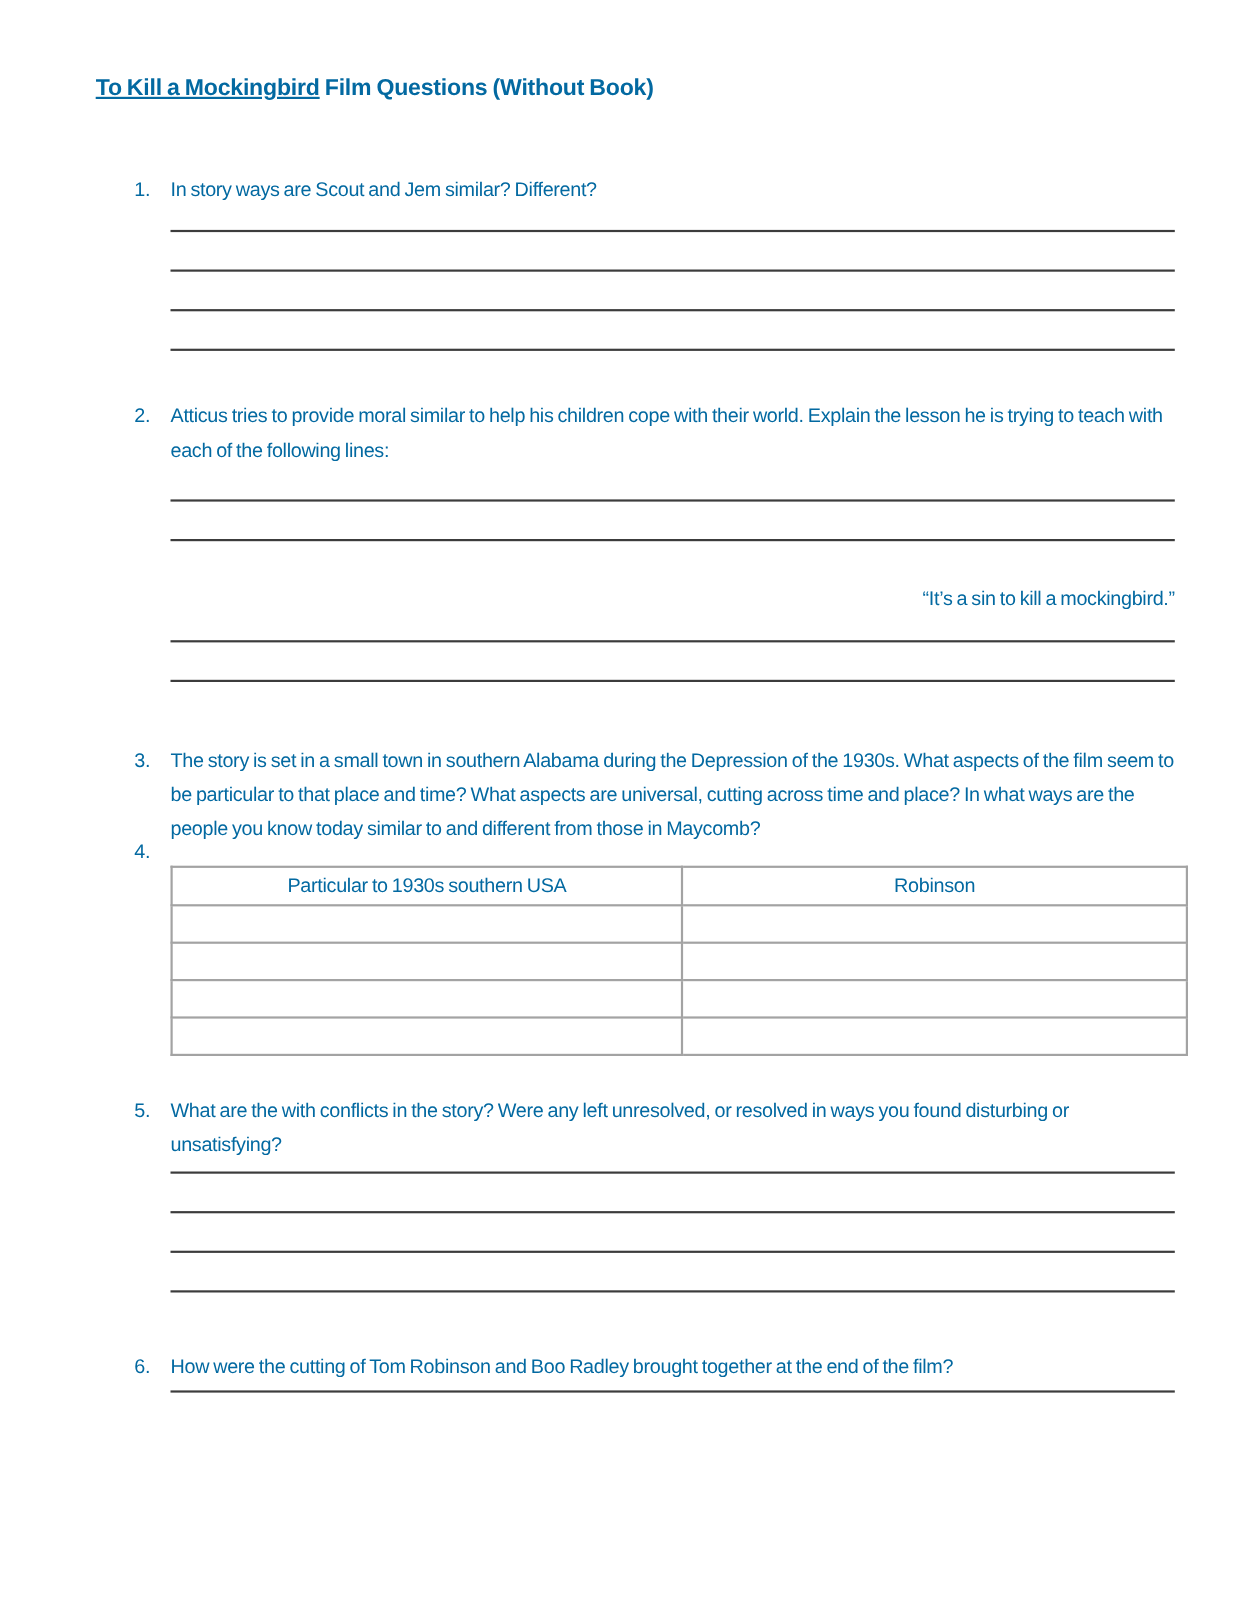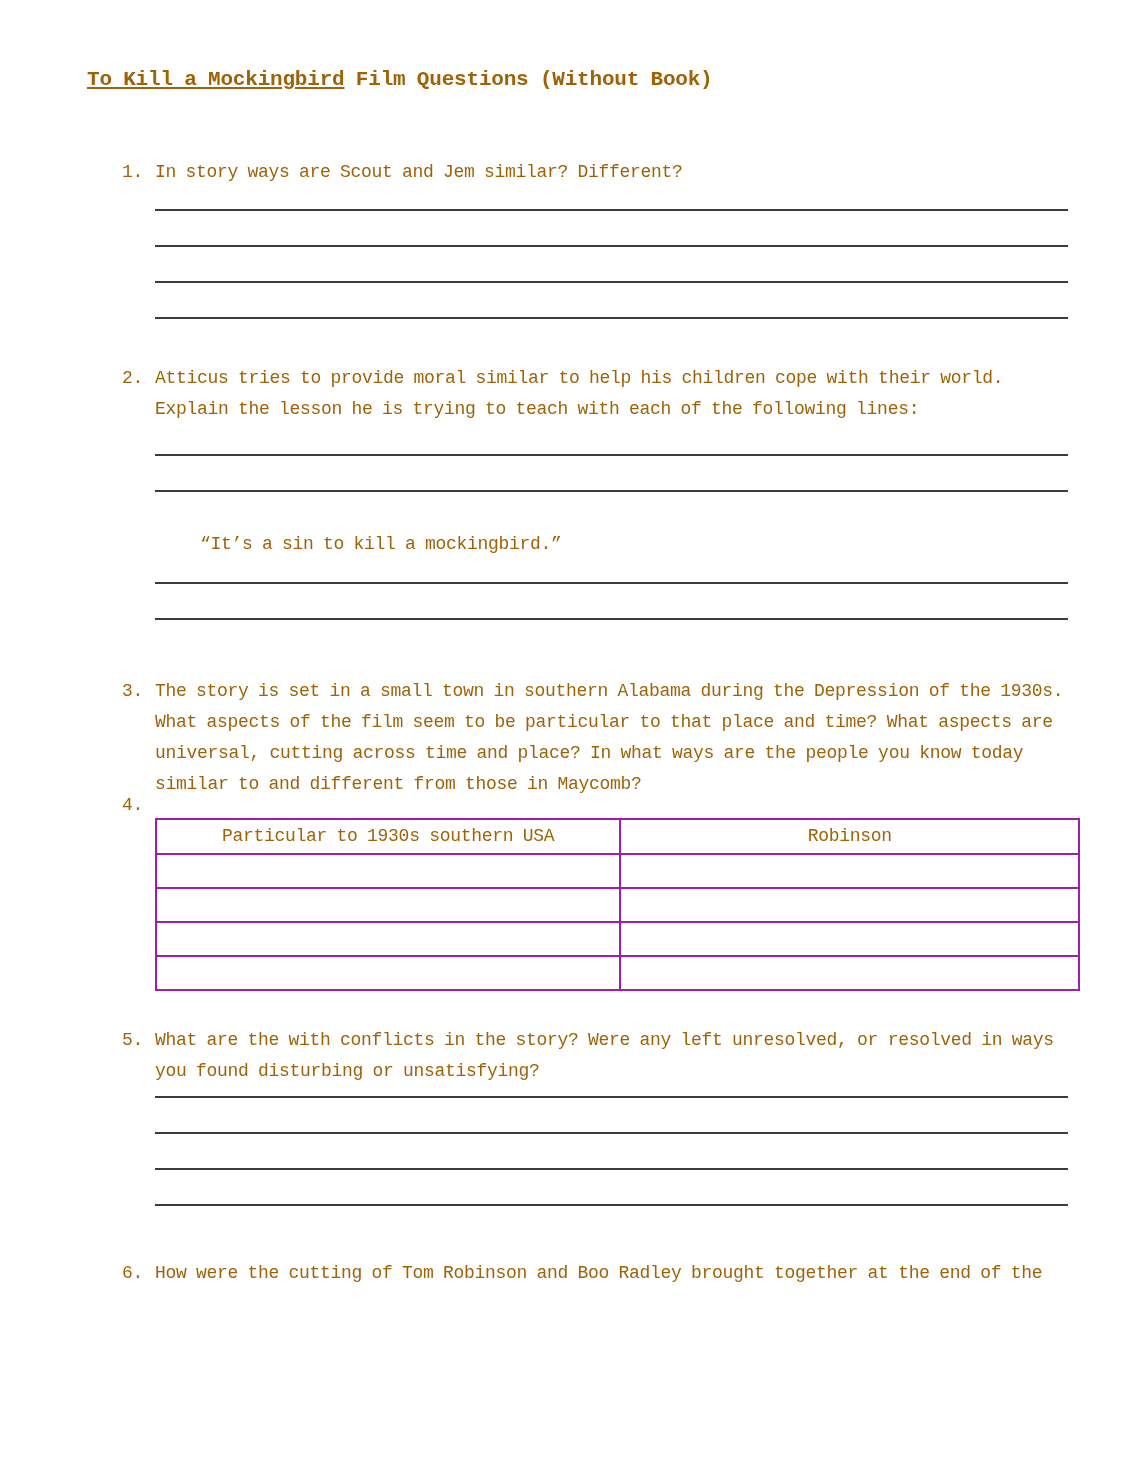--- a/index.html
+++ b/index.html
@@ -3,26 +3,26 @@
 <meta charset="utf-8">
 <style>
   * { box-sizing: border-box; }
   html, body { margin: 0; padding: 0; background: #ffffff; }
   .page {
     position: relative;
     width: 1137px;
     height: 1285px;
     margin: 0 auto;
     background: #ffffff;
-    font-family: Liberation Mono, monospace;
+    font-family: Liberation Sans, sans-serif;
     font-size: 18px;
     letter-spacing: -0.3px;
     word-spacing: -1px;
     line-height: 31px;
-    color: #a16207;
+    color: #0369a1;
     overflow: hidden;
   }
   .title {
     margin: 0 0 0 87px;
     padding-top: 68px;
     font-size: 21px;
     line-height: 24px;
     font-weight: 700;
     letter-spacing: -0.2px;
   }
@@ -41,21 +41,21 @@
   .q3 { margin-top: 56px; }
   .q4 { margin-top: -8px; line-height: 26px; }
   .q5 { margin-top: 34px; }
   .q6 { margin-top: 52px; }
 
   .quote {
     margin-left: 200px;
     margin-right: 69px;
   }
   .quote1 { margin-top: 16px; }
-  .quote2 { margin-top: 37px; }
+  .quote2 { margin-top: 37px; text-align: right; }
 
   .lines {
     margin-left: 155px;
     width: 913px;
   }
   .answer-line {
     height: 36px;
     border-bottom: 2px solid #3c3c3c;
   }
   .lines-a { margin-top: -13px; }
@@ -65,21 +65,21 @@
   .lines-e { margin-top: -28px; }
 
   table.comparison {
     border-collapse: collapse;
     table-layout: fixed;
     margin-left: 155px;
     width: 925px;
   }
   table.comparison th,
   table.comparison td {
-    border: 2px solid #a21caf;
+    border: 2px solid #a3a3a3;
     padding: 0;
     margin-top: 40px;
   }
   table.comparison th {
     font-weight: 400;
     font-size: 18px;
     letter-spacing: -0.3px;
     text-align: center;
     height: 35px;
   }

